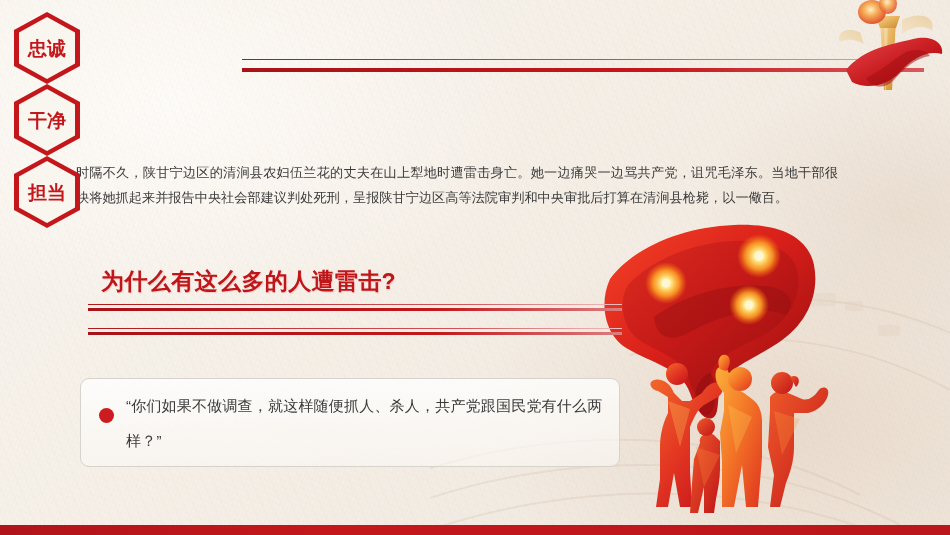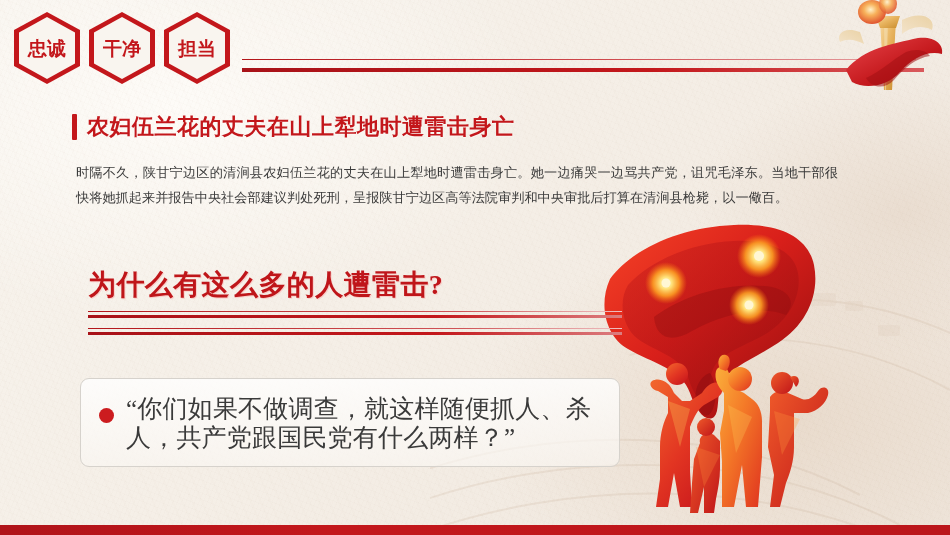--- a/index.html
+++ b/index.html
@@ -21,21 +21,21 @@
   .grain{
     position:absolute;inset:0;pointer-events:none;opacity:.42;
     background-image:
       repeating-linear-gradient(112deg, rgba(160,130,105,.055) 0px, rgba(160,130,105,.055) 1px, rgba(0,0,0,0) 1px, rgba(0,0,0,0) 4px),
       repeating-linear-gradient(22deg, rgba(150,120,95,.045) 0px, rgba(150,120,95,.045) 1px, rgba(0,0,0,0) 1px, rgba(0,0,0,0) 6px),
       repeating-linear-gradient(67deg, rgba(190,160,130,.04) 0px, rgba(190,160,130,.04) 2px, rgba(0,0,0,0) 2px, rgba(0,0,0,0) 9px);
   }
   .bg-arcs{position:absolute;right:-40px;bottom:-60px;width:560px;height:420px;opacity:.5;pointer-events:none;}
 
   
-  .hex-row{position:absolute;left:14px;top:12px;display:flex;gap:9px;z-index:6;}
+  .hex-row{position:absolute;left:14px;top:12px;display:flex;z-index:6;flex-direction:column;}
   .hex{
     position:relative;width:66px;height:72px;
     display:flex;align-items:center;justify-content:center;
   }
   .hex .outer,.hex .inner{
     position:absolute;inset:0;
     clip-path:polygon(50% 0%,100% 25%,100% 75%,50% 100%,0% 75%,0% 25%);
   }
   .hex .outer{background:#c3171b;}
   .hex .inner{
@@ -76,23 +76,24 @@
     position:absolute;left:76px;top:160px;width:762px;
     font-size:13.2px;line-height:25px;color:#3b3b3b;text-align:justify;
     font-family:"DejaVu Sans","Liberation Sans",sans-serif;z-index:5;
   }
 
   
   .qh{position:absolute;left:88px;width:534px;z-index:5;}
   .qh-1{top:266px;}
   .qh-2{top:321px;}
   .qh .qh-text{
-    font-size:28px;font-weight:700;color:#bf161a;letter-spacing:.4px;white-space:nowrap;
-    font-family:Liberation Serif, serif;
+    font-size:23px;font-weight:700;color:#bf161a;letter-spacing:.4px;white-space:nowrap;
+    font-family:Liberation Mono, monospace;
     text-shadow:1px 1px 0 rgba(255,150,150,.35);
+    margin-left:13px;
   }
   .qh .rule{position:relative;margin-top:7px;height:7px;}
   .qh .rule .l1{
     position:absolute;left:0;top:0;width:100%;height:1px;
     background:linear-gradient(90deg,#b3151a 0%,#d05458 70%,#eebfc0 100%);
   }
   .qh .rule .l2{
     position:absolute;left:0;top:4px;width:100%;height:3px;
     background:linear-gradient(90deg,#a81218 0%,#c3171b 65%,#dc7d7f 100%);
   }
@@ -100,22 +101,22 @@
   
   .quote{
     position:absolute;left:80px;top:378px;width:540px;height:89px;
     border:1px solid #d6d2cc;border-radius:9px;
     background:linear-gradient(180deg,rgba(255,255,255,.80),rgba(250,247,243,.62));
     box-sizing:border-box;display:flex;align-items:center;gap:12px;
     padding:0 16px 0 18px;z-index:5;
   }
   .quote .dot{width:15px;height:15px;border-radius:50%;background:#cc1c1f;flex:0 0 auto;margin-top:-14px;}
   .quote .qtext{
-    font-size:25px;line-height:29px;color:#3a3a3a;letter-spacing:.2px;
-    font-family:Liberation Serif, serif;
+    font-size:15px;line-height:35px;color:#3a3a3a;letter-spacing:.2px;
+    font-family:Liberation Sans, sans-serif;
   }
 
   
   .illus{position:absolute;right:6px;bottom:14px;width:350px;height:300px;z-index:3;pointer-events:none;}
 
   
   .bottom-bar{
     position:absolute;left:0;bottom:0;width:950px;height:10px;
     background:linear-gradient(90deg,#b0141a 0%,#c3171b 35%,#bb161b 100%);z-index:7;
   }
@@ -195,24 +196,20 @@
 
     <path d="M46,20 L70,20 L66,32 L50,32 Z" fill="url(#tgGold)"></path>
 
     <ellipse cx="42" cy="16" rx="14" ry="12" fill="url(#tgFlame)"></ellipse>
     <ellipse cx="58" cy="8" rx="9" ry="10" fill="url(#tgFlame)" opacity=".9"></ellipse>
 
     <path d="M16,74 C34,52 62,48 88,42 C104,40 114,48 112,58 C98,54 82,62 70,76 C58,90 36,94 22,86 Z" fill="url(#tgRed)"></path>
     <path d="M36,82 C50,76 62,64 76,56 C86,52 96,54 100,60 C86,62 74,72 64,84 C54,94 42,92 36,82 Z" fill="#a21114" opacity=".55"></path>
   </svg>
 
-  <div class="title-wrap">
-    <div class="title-bar"></div>
-    <div class="title-text">农妇伍兰花的丈夫在山上犁地时遭雷击身亡</div>
-  </div>
 
   <div class="para">时隔不久，陕甘宁边区的清涧县农妇伍兰花的丈夫在山上犁地时遭雷击身亡。她一边痛哭一边骂共产党，诅咒毛泽东。当地干部很快将她抓起来并报告中央社会部建议判处死刑，呈报陕甘宁边区高等法院审判和中央审批后打算在清涧县枪毙，以一儆百。</div>
 
   <div class="qh qh-1">
     <div class="qh-text">为什么有这么多的人遭雷击?</div>
     <div class="rule">
       <div class="l1"></div>
       <div class="l2"></div>
     </div>
   </div>

